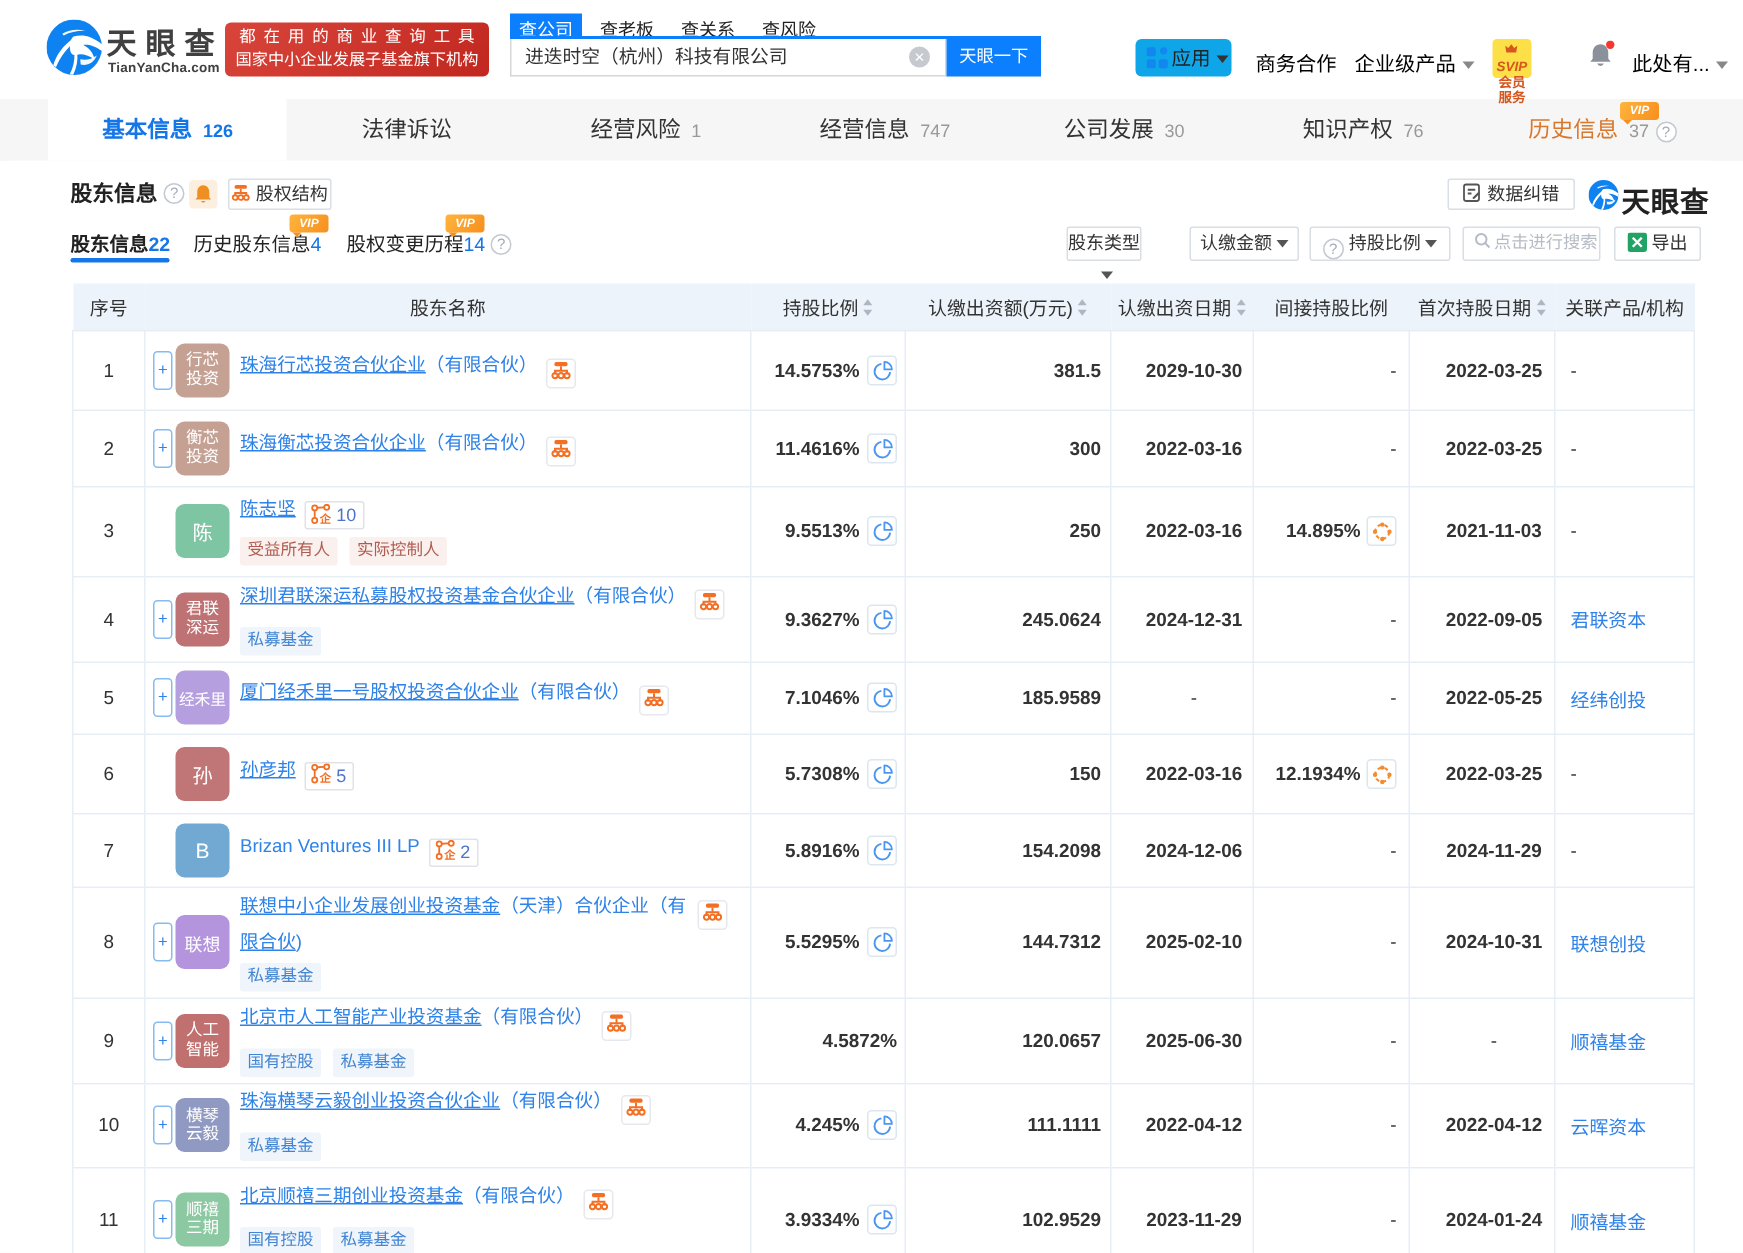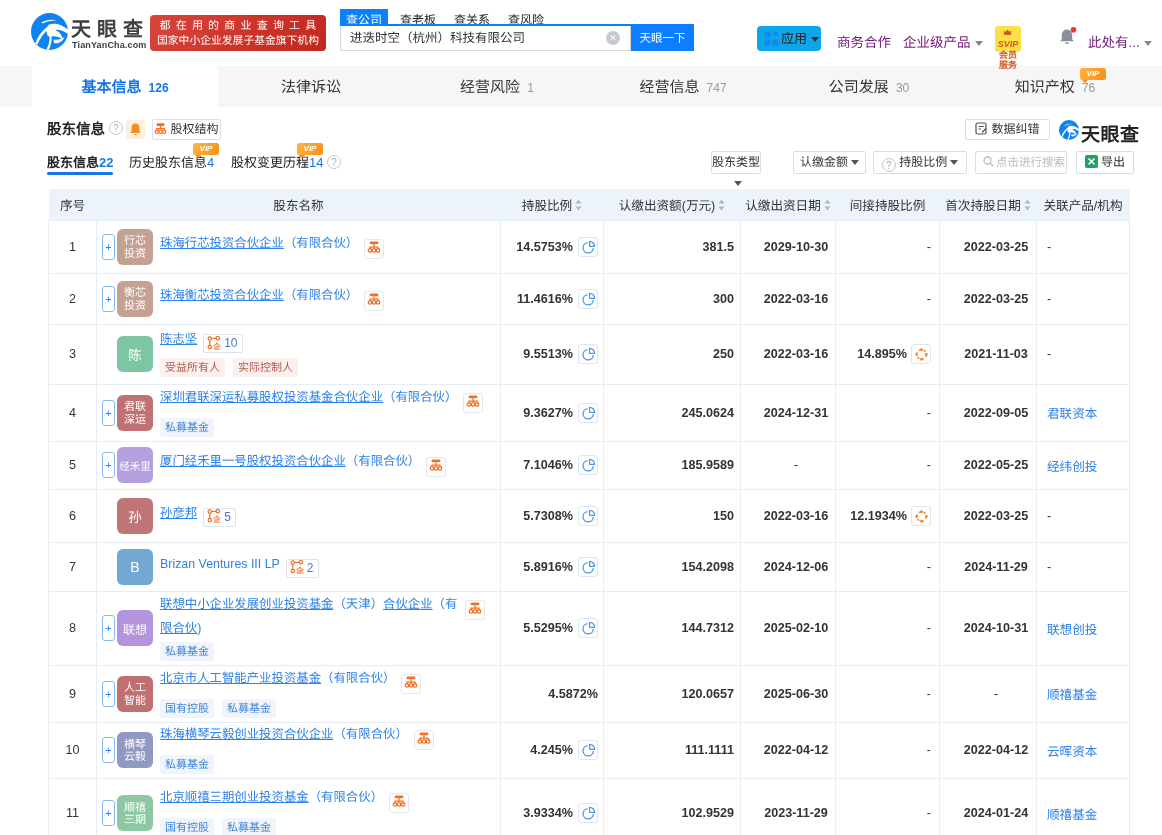--- a/index.html
+++ b/index.html
@@ -19,21 +19,21 @@
   .stab.on { background:#0c7fff; color:#fff; }
   #sline { position:absolute; left:340px; top:23.5px; width:354px; height:2.5px; background:#0c7fff; }
   #sinput { position:absolute; left:340px; top:26px; width:291px; height:25px; background:#fff;
     border:1px solid #d7d7d7; border-top:none; font-size:12.5px; color:#333; line-height:24px; padding-left:9px; }
   #sclear { position:absolute; left:606px; top:31px; width:14px; height:14px; border-radius:50%; background:#c6cad0;
     color:#fff; font-size:9px; line-height:14px; text-align:center; }
   #sbtn { position:absolute; left:631px; top:26px; width:63px; height:25px; background:#0c7fff; color:#fff;
     font-size:11.5px; text-align:center; line-height:25px; }
   #appchip { position:absolute; left:757px; top:26px; width:64px; height:25px; background:#0ea5e9; border-radius:4px;
     font-size:13px; color:#222; line-height:25px; padding-left:24px; }
-  .hmenu { position:absolute; top:31px; font-size:13.5px; color:#701a75; }
+  .hmenu { position:absolute; top:31px; font-size:13.5px; color:#000000; }
   #svip { position:absolute; left:995px; top:26px; width:26px; height:26px; background:#fde047; border-radius:3px;
     text-align:center; color:#d4571e; font-weight:bold; }
   #svip .a { font-size:9px; line-height:11px; padding-top:2px; font-style:italic; }
   #svip .b { font-size:9px; line-height:10px; letter-spacing:0; }
   .caret { display:inline-block; width:0; height:0; border-left:4px solid transparent; border-right:4px solid transparent;
     border-top:5px solid #666; vertical-align:middle; margin-left:4px; }
   
   #nav { position:absolute; left:0; top:66px; width:1162px; height:41px; background:#f6f6f6; }
   #nav .tabs { position:absolute; left:32px; top:0; width:1116px; height:41px; display:flex; }
   #nav .t { flex:1; text-align:center; line-height:41px; font-size:15px; color:#333; }
@@ -156,20 +156,21 @@
 </div>
 
 <div id="nav">
   <div class="tabs">
     <div class="t on">基本信息 <span class="cnt">126</span></div>
     <div class="t">法律诉讼</div>
     <div class="t">经营风险 <span class="cnt">1</span></div>
     <div class="t">经营信息 <span class="cnt">747</span></div>
     <div class="t">公司发展 <span class="cnt">30</span></div>
     <div class="t">知识产权 <span class="cnt">76</span></div>
+    <div class="t vip">历史信息 <span class="cnt">37</span> <span class="qmark">?</span></div>
   </div>
 </div>
 <div class="vipbadge" style="left:1080px;top:68px;">VIP</div>
 
 <div id="sect-title">股东信息 <span class="qmark" style="vertical-align:2px">?</span></div>
 <div id="bellchip">
   <svg width="19" height="19" viewBox="0 0 19 19">
       <path d="M9.5 3.5 C7 3.5 5.5 5.5 5.5 8 L5.5 11.5 L4.3 13 L14.7 13 L13.5 11.5 L13.5 8 C13.5 5.5 12 3.5 9.5 3.5 Z M8 14 A1.6 1.6 0 0 0 11 14 Z" fill="#ef8e21"></path>
     </svg>
 </div>
@@ -476,21 +477,21 @@
 </tr>
 <tr style="height:74px">
   <td class="num">8</td>
   <td>
           <div class="namecell">
             <div class="plus">+</div>
             <div class="ava" style="background:#b394dd">
               <span style="font-size:12px">联想</span>
             </div>
             <div class="nameblock">
-              <div class="nm"><a href="#"><span style="text-decoration:underline">联想中小企业发展创业投资基金</span>（天津）<span style="text-decoration:underline">合伙企业</span>（有<span class="orgbtn" style="margin-left:8px"><svg width="14" height="14" viewBox="0 0 14 14" style="vertical-align:-2px">
+              <div class="nm"><a href="#"><span style="text-decoration:underline">联想中小企业发展创业投资基金</span>（天津）<span style="">合伙企业</span>（有<span class="orgbtn" style="margin-left:8px"><svg width="14" height="14" viewBox="0 0 14 14" style="vertical-align:-2px">
                       <rect x="2.6" y="1.4" width="8.8" height="2.8" rx="1.2" fill="#f26f24"></rect>
                       <path d="M7 4.2 L7 7.2 M3 9.6 L3 7.2 L11 7.2 L11 9.6" stroke="#f26f24" stroke-width="1.3" fill="none"></path>
                       <circle cx="3" cy="10.4" r="1.75" fill="none" stroke="#f26f24" stroke-width="1.3"></circle>
                       <circle cx="7" cy="10.4" r="1.75" fill="none" stroke="#f26f24" stroke-width="1.3"></circle>
                       <circle cx="11" cy="10.4" r="1.75" fill="none" stroke="#f26f24" stroke-width="1.3"></circle>
                     </svg></span><br><span style="text-decoration:underline">限合伙</span>)</a></div>
               <div class="tagrow"><span class="tag blu">私募基金</span></div>
             </div>
           </div>
         </td>

